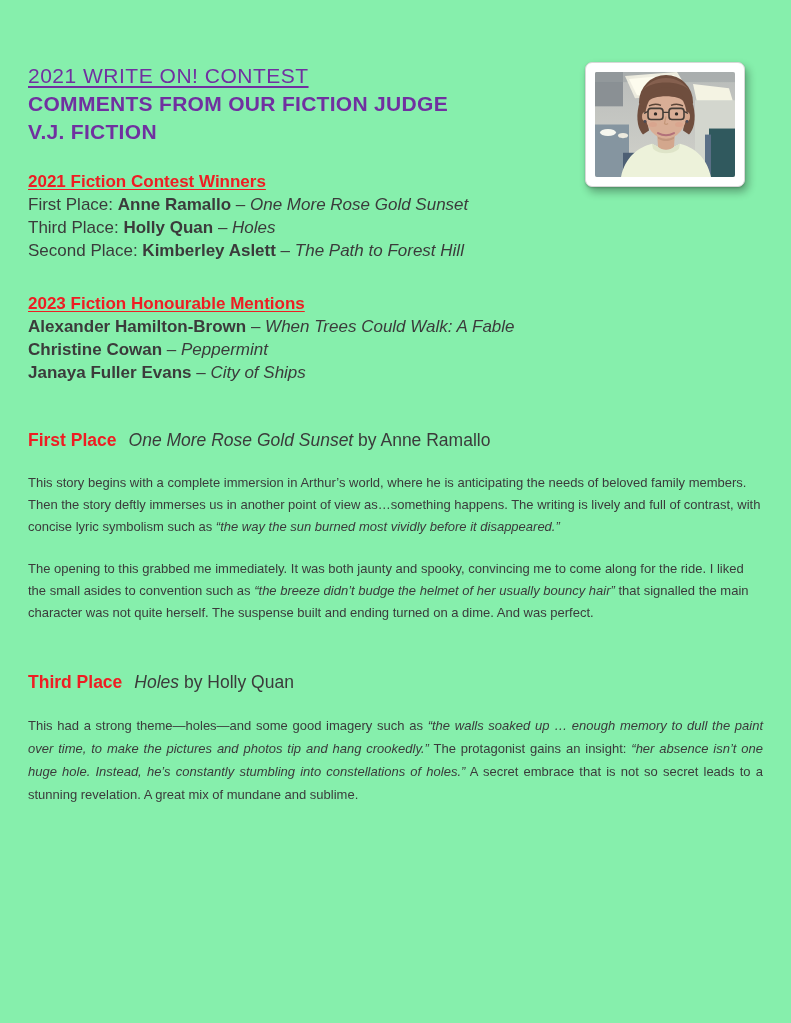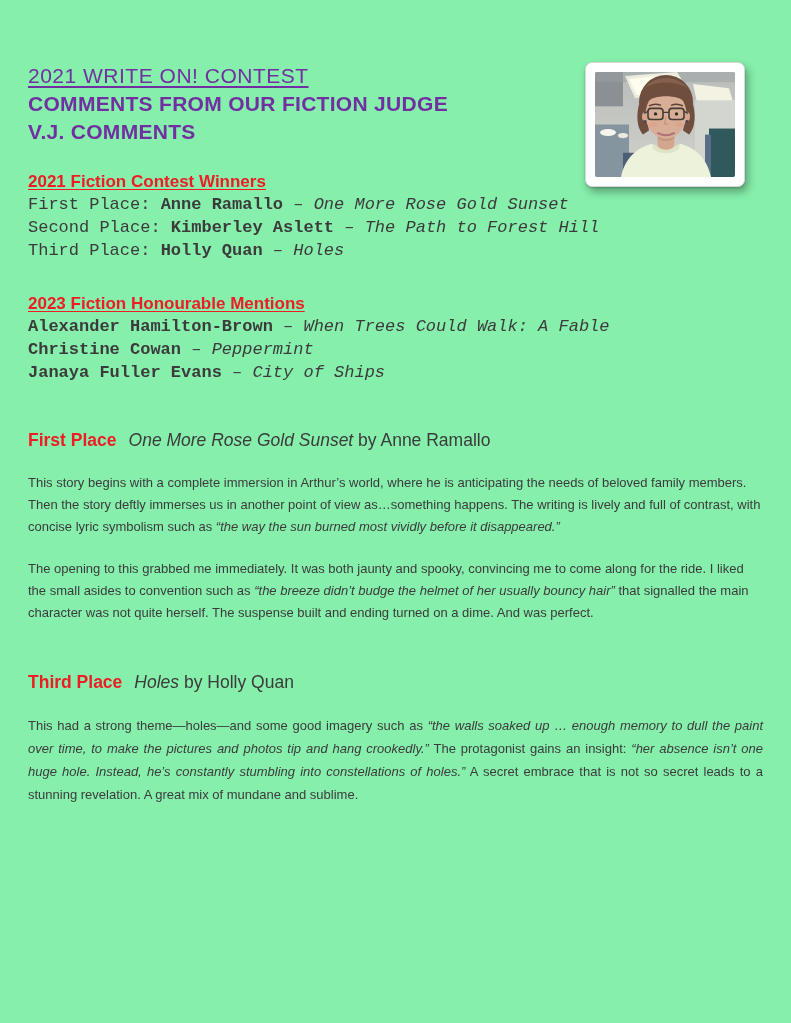--- a/index.html
+++ b/index.html
@@ -46,21 +46,21 @@
   
   .red-heading{
     color:var(--red);
     font-size:17px;line-height:23px;font-weight:700;
     text-decoration:underline;
     text-underline-offset:2px;
     margin-top:8px;
   }
   .winners-block{margin-top:24px;}
   .mentions-block{margin-top:30px;}
-  .list-line{font-size:17px;line-height:23px;font-family:Liberation Mono, monospace;}
+  .list-line{font-size:17px;line-height:23px;}
   .list-line .name{font-weight:700;}
   .list-line .story{font-style:italic;}
   
   .review-heading{font-size:17.5px;line-height:24px;}
   .review-heading .label{color:var(--red);font-weight:700;margin-right:12px;}
   .review-heading .story-title{font-style:italic;}
   .rh-first{margin-top:44px;}
   .rh-second{margin-top:22px;}
   .rh-third{margin-top:46px;}
   .para{font-size:13px;line-height:22px;margin:20px 0 0 0;}
@@ -69,21 +69,21 @@
   .closing{margin-top:17px;}
 </style>
 </head>
 <body>
 
 <div class="page">
 
   <div class="title-block">
     <div class="contest-title">2021 WRITE ON! CONTEST</div>
     <div class="subtitle">COMMENTS FROM OUR FICTION JUDGE</div>
-    <div class="judge-name">V.J. COMMENTS</div>
+    <div class="judge-name">V.J. FICTION</div>
   </div>
 
   <div class="photo-frame">
     <svg viewBox="0 0 140 104" preserveAspectRatio="none" role="img">
       <defs>
         <linearGradient id="ceil" x1="0" y1="0" x2="0" y2="1">
           <stop offset="0" stop-color="#b9bcba"></stop>
           <stop offset="1" stop-color="#d2d2cb"></stop>
         </linearGradient>
         <radialGradient id="glow" cx="0.5" cy="0.5" r="0.6">
@@ -147,24 +147,24 @@
       <ellipse cx="84" cy="52" rx="4" ry="2.5" fill="#d89f88" opacity="0.55"></ellipse>
     </svg>
   </div>
 
   <div class="winners-block">
     <div class="red-heading">2021 Fiction Contest Winners</div>
     <div class="list-line">
       <span>First Place: </span><span class="name">Anne Ramallo</span><span> – </span><span class="story">One More Rose Gold Sunset</span>
     </div>
     <div class="list-line">
-      <span>Second Place: </span><span class="name">Kimberley Aslett</span><span> – </span><span class="story">The Path to Forest Hill</span>
+      <span>Third Place: </span><span class="name">Holly Quan</span><span> – </span><span class="story">Holes</span>
     </div>
     <div class="list-line">
-      <span>Third Place: </span><span class="name">Holly Quan</span><span> – </span><span class="story">Holes</span>
+      <span>Second Place: </span><span class="name">Kimberley Aslett</span><span> – </span><span class="story">The Path to Forest Hill</span>
     </div>
   </div>
 
   <div class="mentions-block">
     <div class="red-heading">2023 Fiction Honourable Mentions</div>
     <div class="list-line">
       <span class="name">Alexander Hamilton-Brown</span><span> – </span><span class="story">When Trees Could Walk: A Fable</span>
     </div>
     <div class="list-line">
       <span class="name">Christine Cowan</span><span> – </span><span class="story">Peppermint</span>

